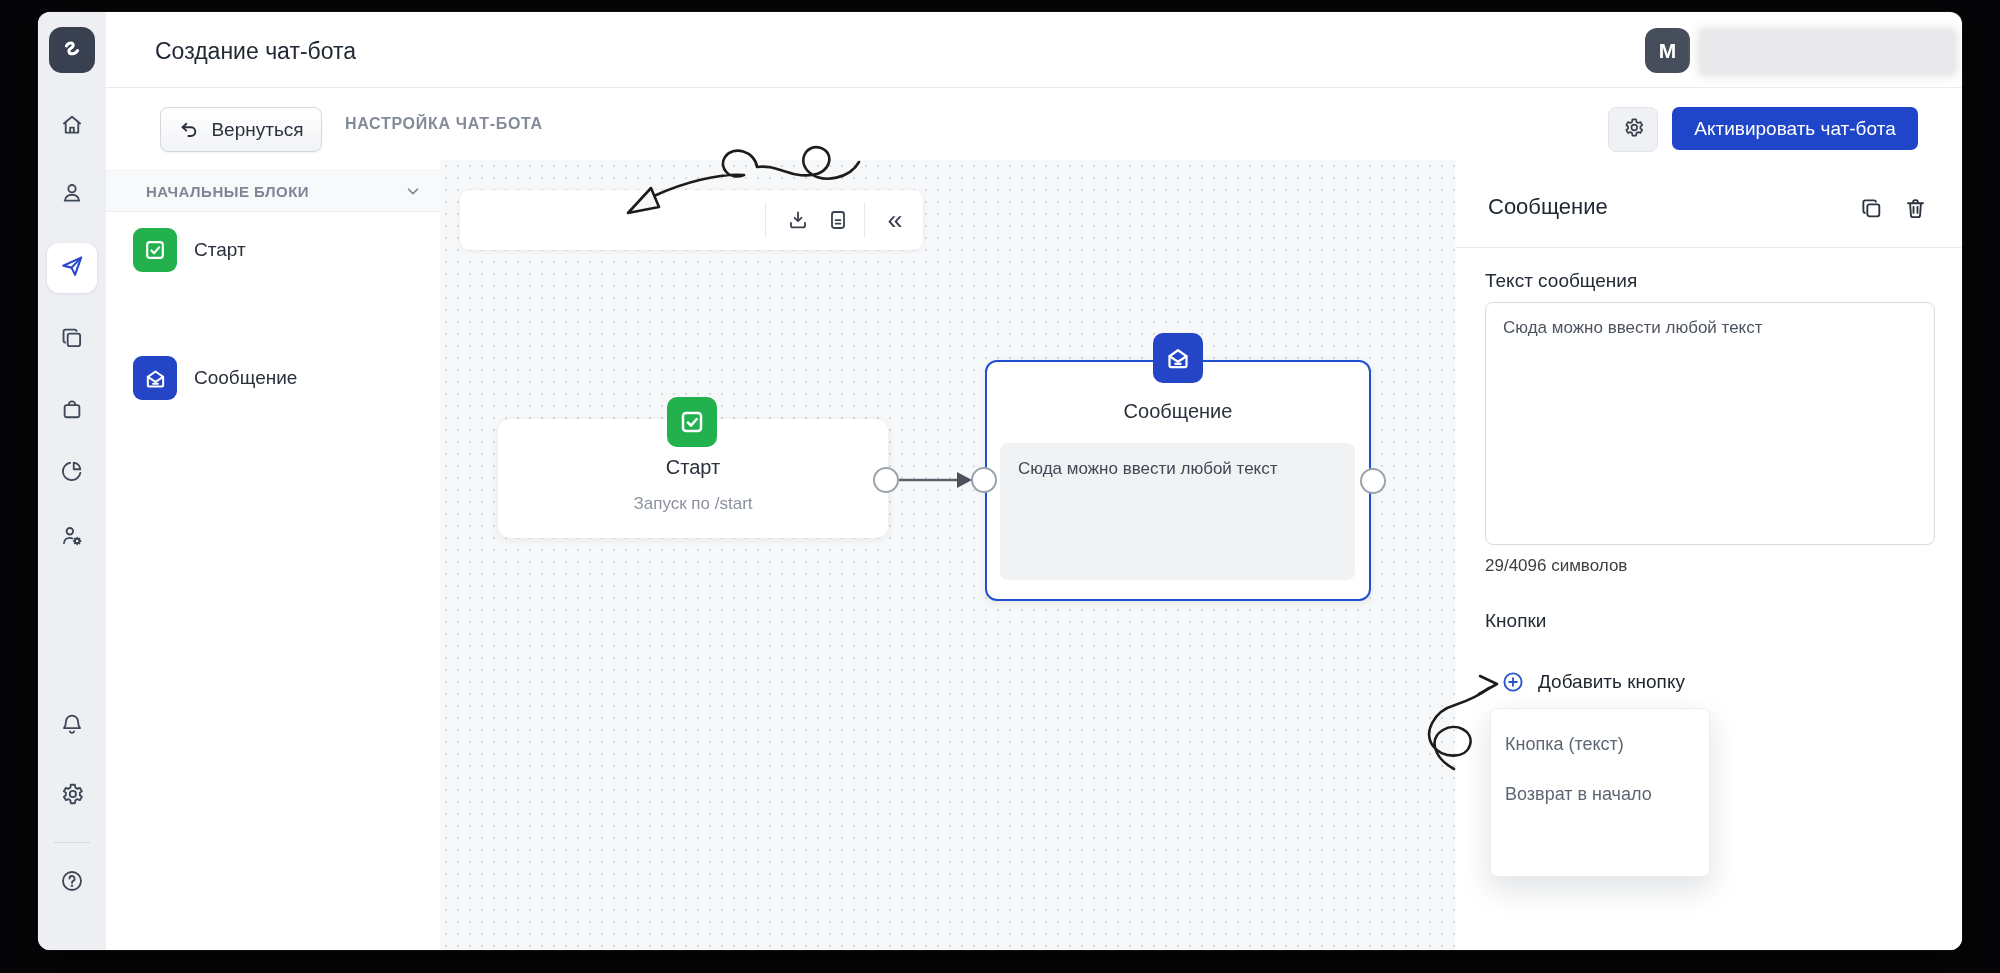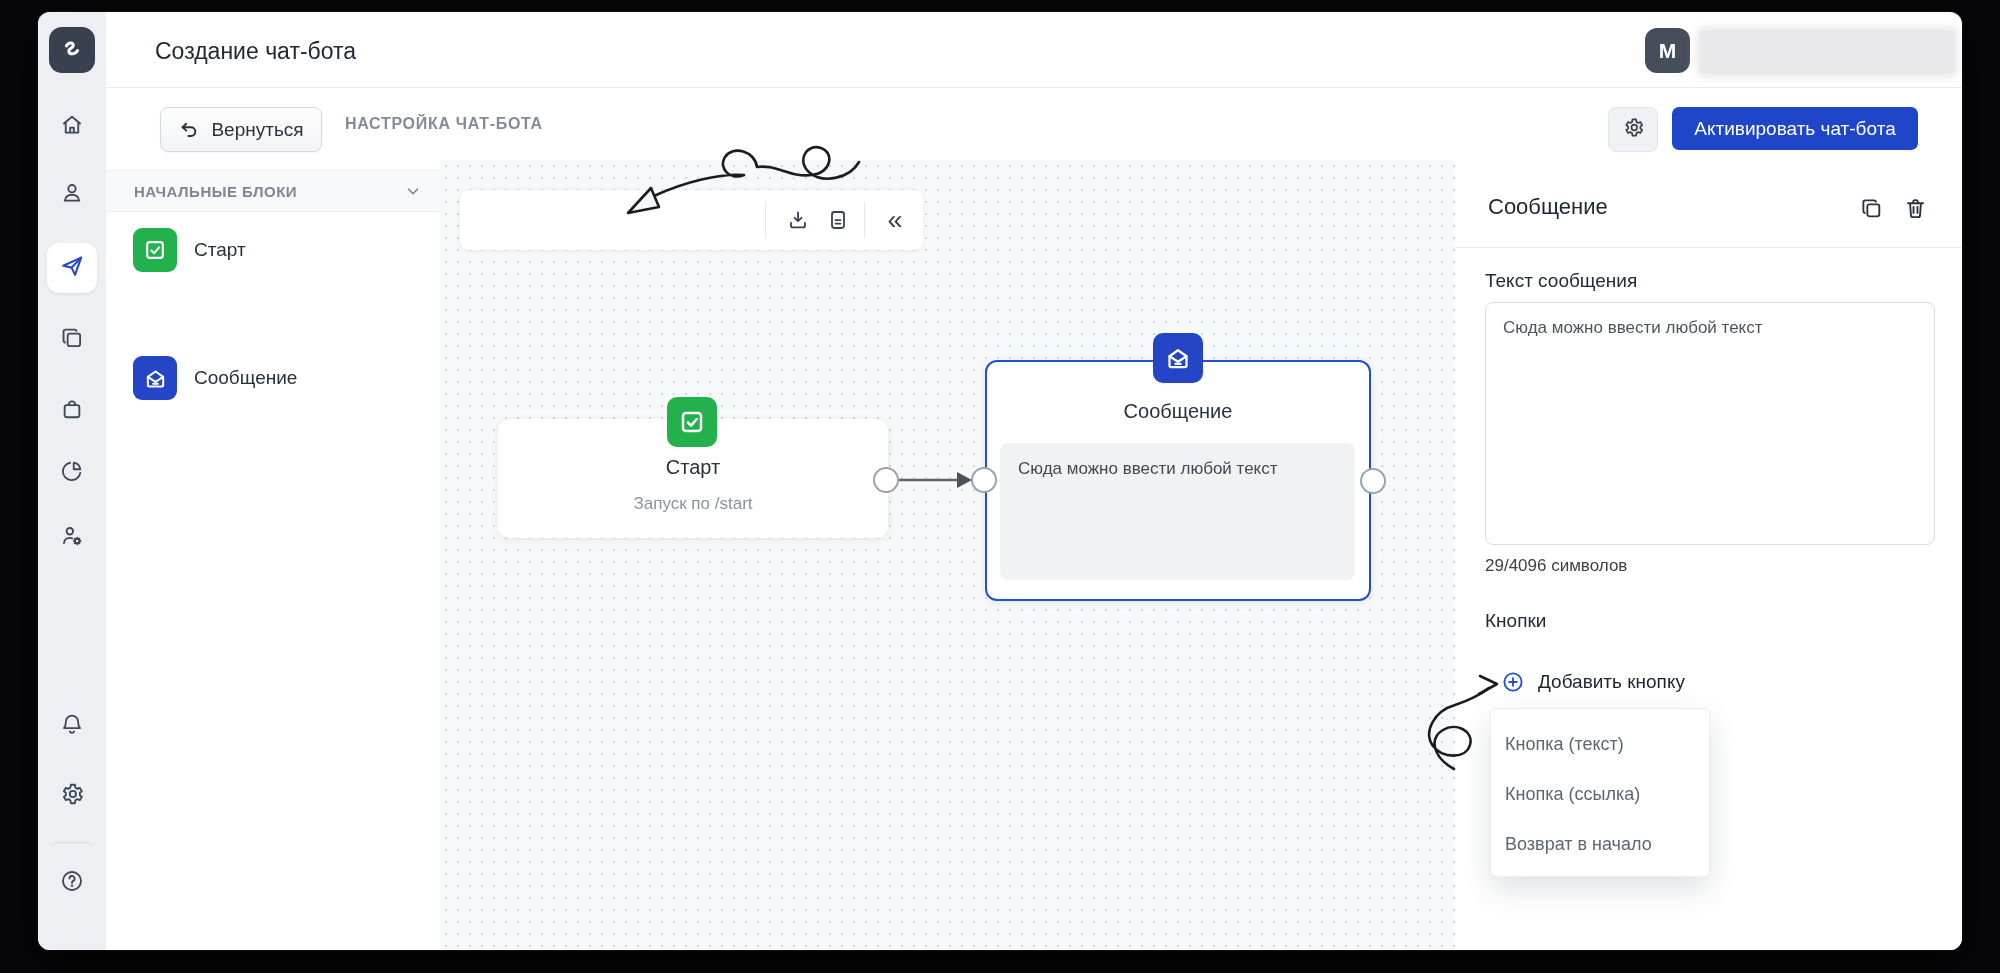--- a/index.html
+++ b/index.html
@@ -19,21 +19,21 @@
   
   .toolbar{position:absolute;left:68px;top:76px;right:0;height:72px;background:#fff;border-bottom:3px solid #eab308;}
   .back-btn{position:absolute;left:54px;top:19px;width:160px;height:43px;background:linear-gradient(#ffffff,#f2f3f6);border:1px solid #d4d8dd;border-radius:8px;display:flex;align-items:center;justify-content:center;gap:11px;cursor:pointer;box-shadow:0 1px 2px rgba(25,35,55,.06);}
   .back-btn span{font-size:19px;color:#2a323d;}
   .breadcrumb{position:absolute;left:239px;top:0;height:100%;display:flex;align-items:center;font-size:16px;font-weight:600;letter-spacing:.7px;color:#828b97;}
   .gear-btn{position:absolute;left:1502px;top:19px;width:48px;height:43px;background:#f0f1f4;border:1px solid #e3e5ea;border-radius:8px;display:flex;align-items:center;justify-content:center;cursor:pointer;}
   .activate-btn{position:absolute;left:1566px;top:19px;width:246px;height:43px;background:#1f46c9;border:none;border-radius:7px;color:#fff;font-size:19px;font-weight:500;font-family:inherit;display:flex;align-items:center;justify-content:center;cursor:pointer;text-align:center;}
   
   .blocks{position:absolute;left:68px;top:148px;width:334px;bottom:0;background:#fff;border-right:1px solid #e9ebee;}
   .band{position:absolute;left:0;width:100%;height:42px;background:#f8f9fb;border-top:1px solid #edeff2;border-bottom:1px solid #edeff2;display:flex;align-items:center;cursor:pointer;box-sizing:border-box;}
-  .band span{margin-left:28px;font-size:15px;font-weight:700;letter-spacing:.5px;color:#7d8694;}
+  .band span{margin-left:40px;font-size:15px;font-weight:700;letter-spacing:.5px;color:#7d8694;}
   .band svg{position:absolute;right:18px;}
   .block-item{position:absolute;left:0;width:100%;height:60px;display:flex;align-items:center;cursor:pointer;}
   .block-ic{width:44px;height:44px;border-radius:9px;margin-left:27px;display:flex;align-items:center;justify-content:center;}
   .block-item span{margin-left:17px;font-size:19px;color:#2a313c;}
   
   .canvas{position:absolute;left:402px;top:148px;width:1015px;bottom:0;background:#f7f8f9;background-image:radial-gradient(circle,#d5d8dc 1.3px,transparent 1.45px);background-size:12px 12px;overflow:hidden;}
   .name-card{position:absolute;left:20px;top:30px;width:463px;height:60px;background:#fff;border-radius:9px;box-shadow:0 1px 4px rgba(25,35,55,.08);}
   .name-card .nm{position:absolute;left:21px;top:0;height:100%;display:flex;align-items:center;font-size:20px;color:#2a323d;}
   .vline{position:absolute;top:12px;bottom:12px;width:1px;background:#e4e7eb;}
   .card-ic{position:absolute;top:14px;width:32px;height:32px;display:flex;align-items:center;justify-content:center;cursor:pointer;}
@@ -261,21 +261,20 @@
       <span style="display:flex">
         <svg width="24" height="24" viewBox="0 0 24 24" fill="none" stroke="#2653cf" stroke-width="1.9" stroke-linecap="round">
               <circle cx="12" cy="12" r="8.6"></circle>
               <path d="M12 8.2v7.6M8.2 12h7.6"></path>
             </svg>
       </span>
       <span>Добавить кнопку</span>
     </div>
     <div class="dropdown">
       <div class="dd-item">Кнопка (текст)</div>
-      <div class="dd-item">Кнопка (ссылка)</div>
       <div class="dd-item">Возврат в начало</div>
     </div>
   </div>
 
   <svg class="overlay" width="1924" height="938" viewBox="0 0 1924 938">
     <g fill="none" stroke="#1c1c1c" stroke-width="2.6" stroke-linecap="round" stroke-linejoin="round">
 
       <path d="M821 150 C812 166 786 172 772 161 C758 150 768 131 783 136 C797 141 793 161 774 163 C752 166 738 152 719 155 C717 139 695 133 687 145 C680 156 692 169 706 163 C683 161 646 170 616 184"></path>
       <path d="M613 176 L590 201 L621 195 Z" fill="#f7f8f9"></path>
 

